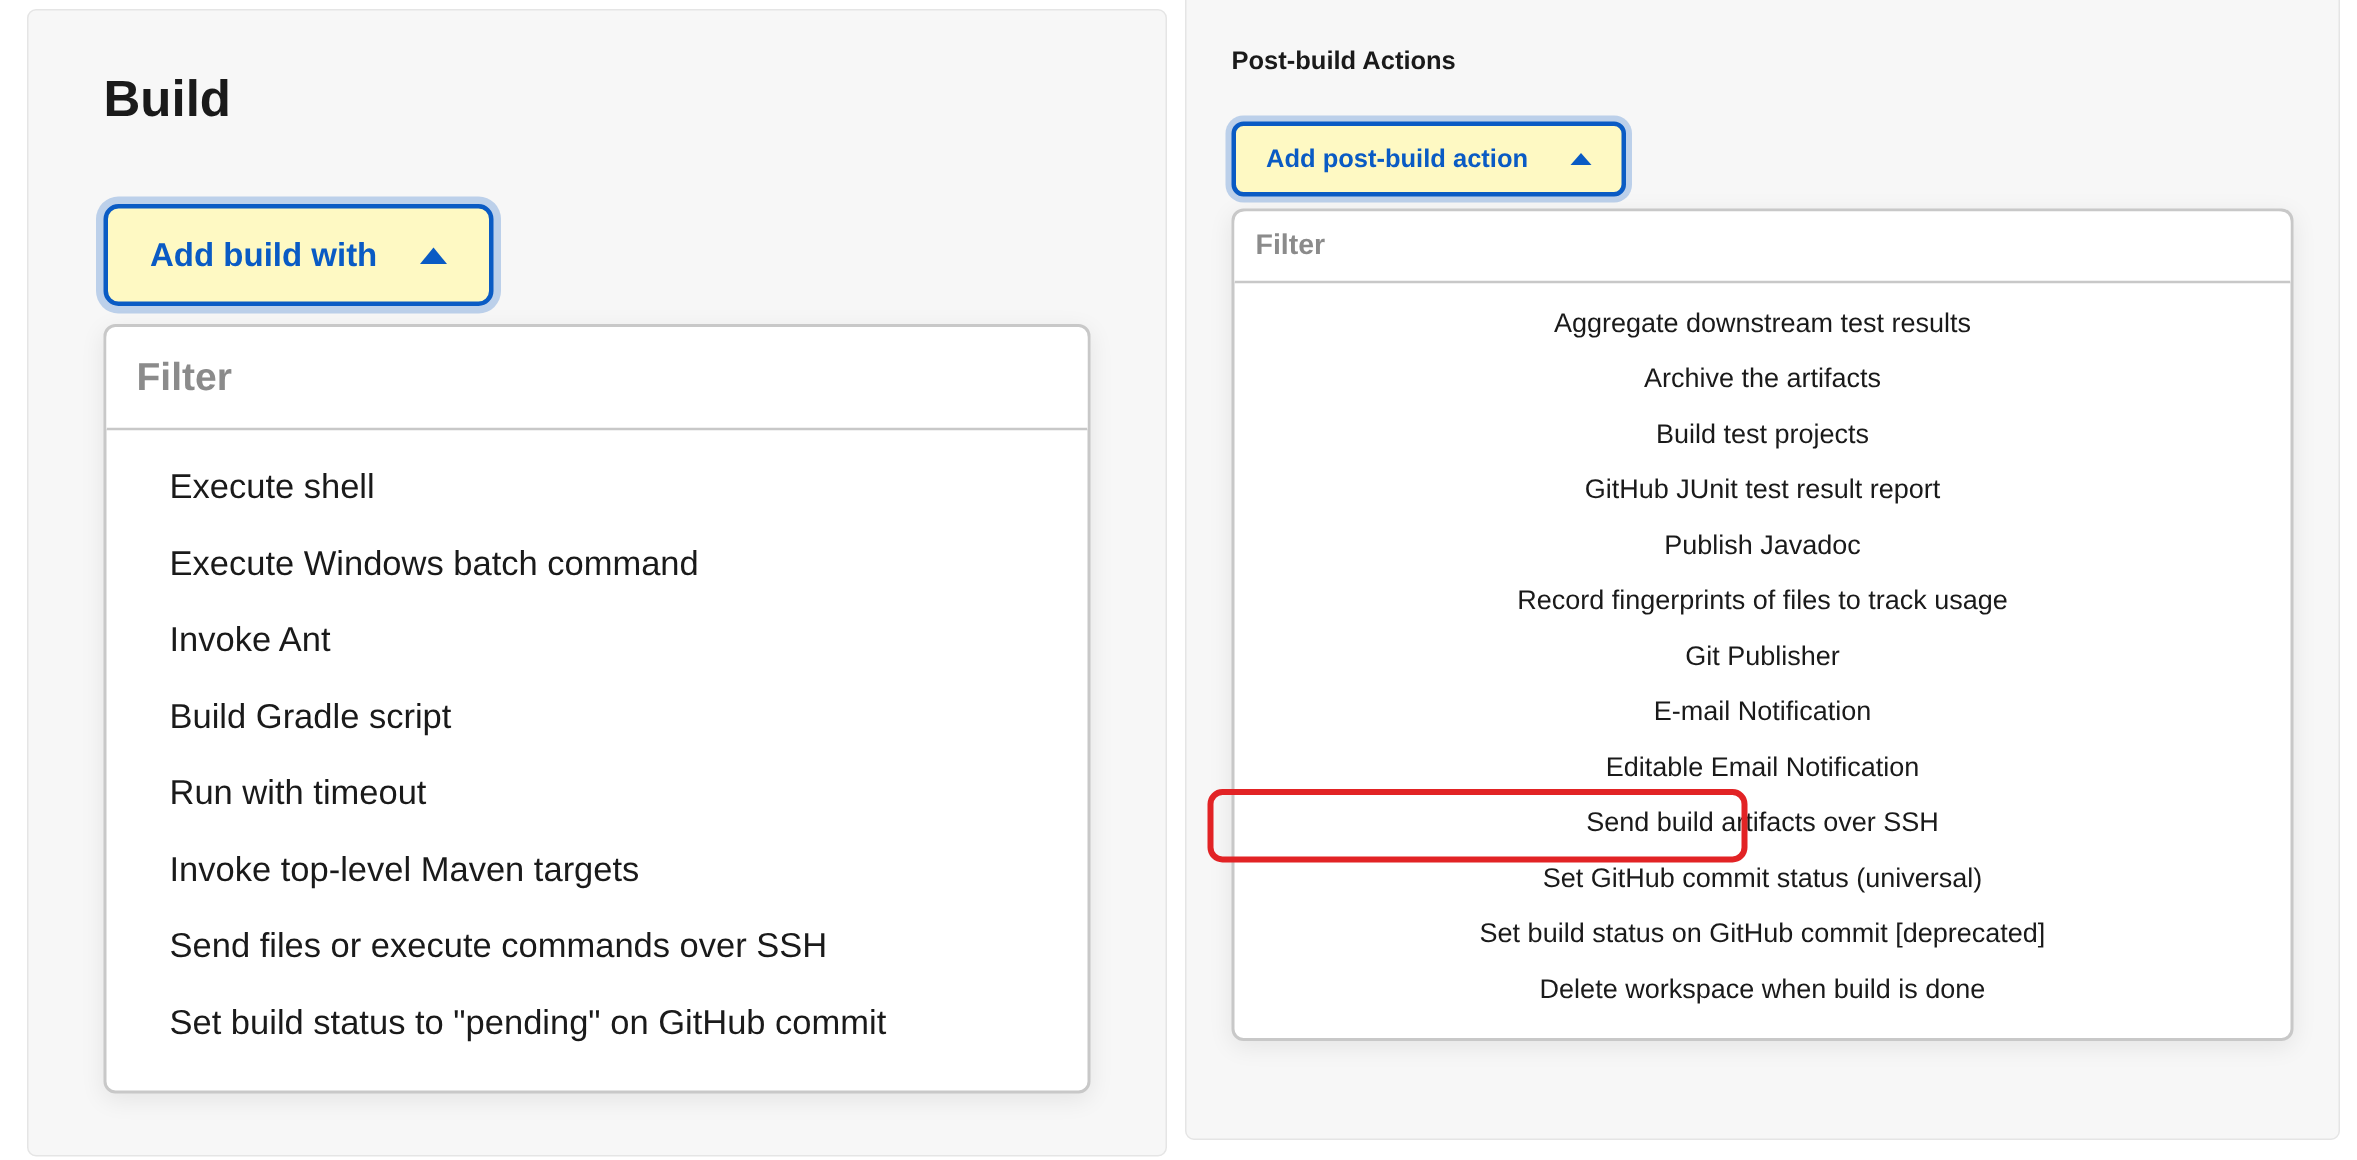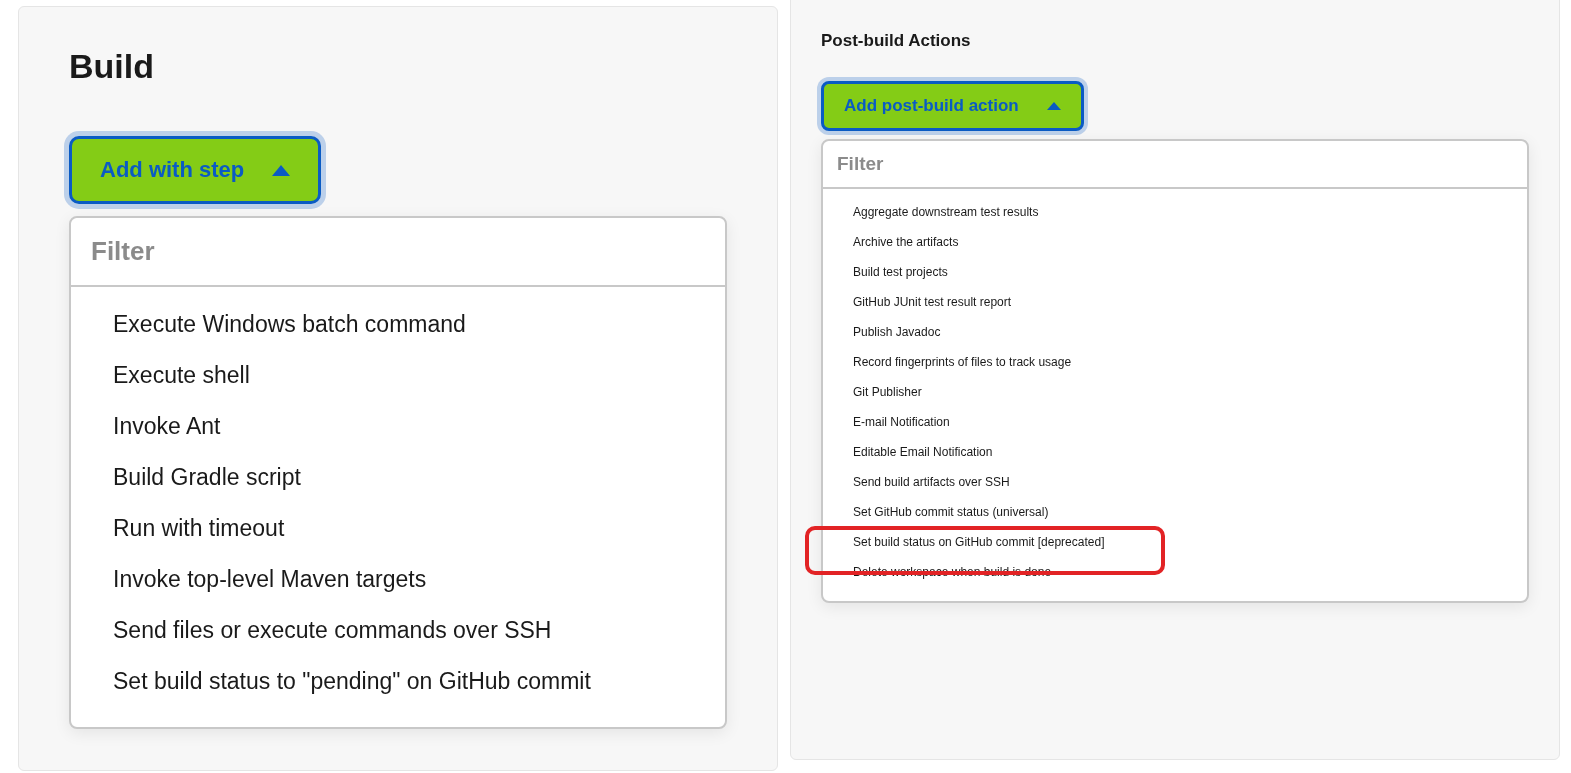--- a/index.html
+++ b/index.html
@@ -40,21 +40,21 @@
       margin-bottom: 50px;
     }
     .section-title.small {
       font-size: 17px;
       margin-bottom: 30px;
     }
     .add-btn {
       display: inline-flex;
       align-items: center;
       gap: 28px;
-      background: #84cc16;
+      background: #fef9c3;
       border: 3px solid #0a5bc4;
       border-radius: 10px;
       padding: 18px 28px;
       color: #0a5bc4;
       font-weight: 700;
       font-size: 22px;
       cursor: pointer;
       box-shadow: 0 0 0 5px rgba(10,91,196,0.25);
     }
     .add-btn.small {
@@ -106,21 +106,22 @@
     .menu.small { padding: 8px 0 14px 0; }
     .menu li {
       padding: 12px 42px;
       font-size: 23px;
       color: #1a1a1a;
       cursor: pointer;
       position: relative;
     }
     .menu.small li {
       padding: 8px 30px;
-      font-size: 12px;
+      font-size: 18px;
+      text-align: center;
     }
     .highlight-box {
       position: absolute;
       border: 4px solid #e22325;
       border-radius: 10px;
       pointer-events: none;
     }
     .btns-under {
       position: absolute;
       left: 820px;
@@ -149,29 +150,29 @@
       font-weight: 600;
     }
   </style>
 </head>
 <body>
 
 <div class="panel panel-left">
   <h2 class="section-title">Build</h2>
 
   <button class="add-btn">
-    <span>Add with step</span>
+    <span>Add build with</span>
     <span class="caret"></span>
   </button>
 
   <div class="dropdown">
     <input class="filter-input" type="text" placeholder="Filter" style="">
     <ul class="menu" id="left-menu">
+        <li>Execute shell</li>
         <li>Execute Windows batch command</li>
-        <li>Execute shell</li>
         <li>Invoke Ant</li>
         <li>Build Gradle script</li>
         <li>Run with timeout</li>
         <li>Invoke top-level Maven targets</li>
         <li>Send files or execute commands over SSH</li>
         <li>Set build status to "pending" on GitHub commit</li>
       </ul>
   </div>
 </div>
 

